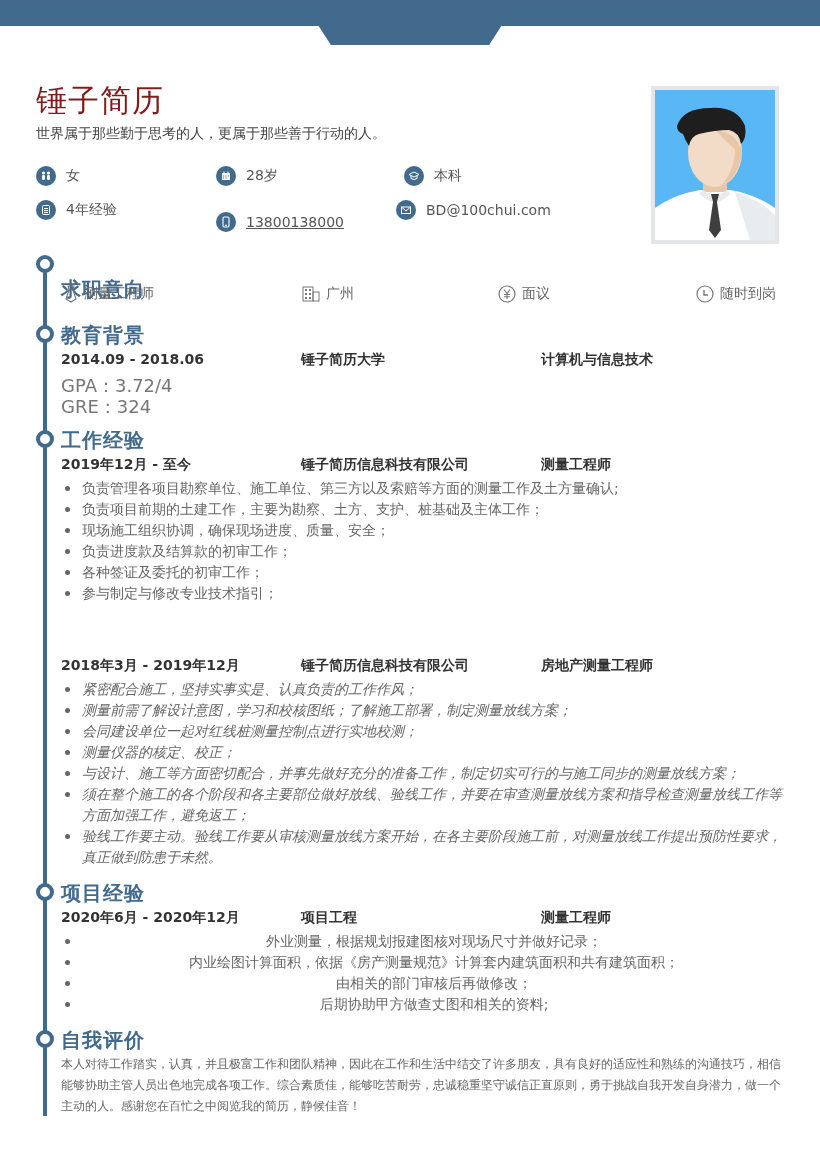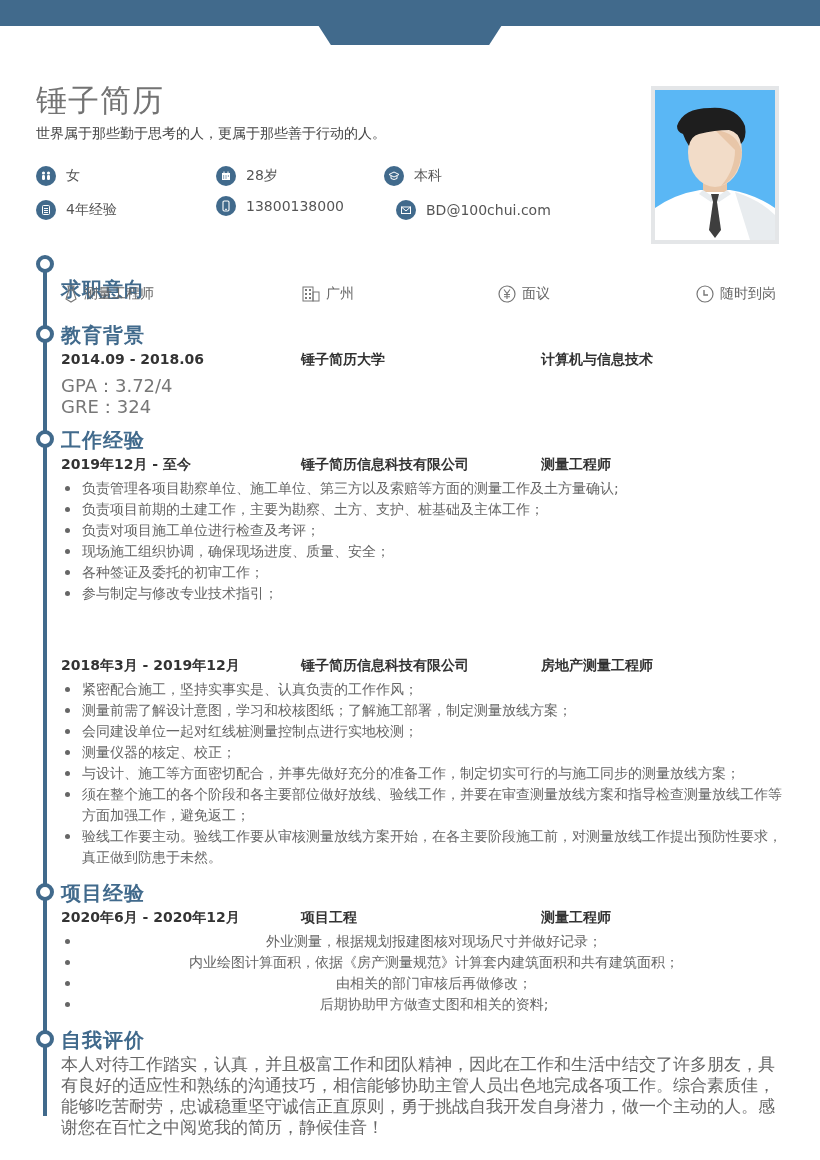--- a/index.html
+++ b/index.html
@@ -3,21 +3,21 @@
 <meta charset="utf-8">
 <style>
   * { box-sizing: border-box; margin: 0; padding: 0; }
   html, body { width: 820px; height: 1160px; background: #ffffff; overflow: hidden; }
   body { position: relative; font-family: "DejaVu Sans", "Liberation Sans", sans-serif; color: #444; }
 
   .top-bar { position: absolute; left: 0; top: 0; width: 820px; height: 26px; background: #416a8c; }
   .top-tab { position: absolute; left: 318px; top: 25px; width: 184px; height: 20px; background: #416a8c;
              clip-path: polygon(0 0, 100% 0, 93% 100%, 7% 100%); }
 
-  .name { position: absolute; left: 36px; top: 80px; font-size: 31px; color: #737373; font-weight: normal; letter-spacing: 1px; }
+  .name { position: absolute; left: 36px; top: 80px; font-size: 31px; color: #7f1d1d; font-weight: normal; letter-spacing: 1px; }
   .motto { position: absolute; left: 36px; top: 125px; font-size: 14px; color: #444; }
 
   .info { position: absolute; display: flex; align-items: center; font-size: 14px; color: #555; }
   .info .ic { width: 20px; height: 20px; border-radius: 50%; background: #416a8c; display: flex; align-items: center; justify-content: center; margin-right: 10px; flex-shrink: 0; }
   .info .ic svg { width: 12px; height: 12px; }
 
   .photo { position: absolute; left: 651px; top: 86px; width: 128px; height: 158px; background: #e4e6e8; padding: 4px; }
   .photo-inner { width: 120px; height: 150px; background: #5ab7f5; overflow: hidden; position: relative; }
 
   .timeline { position: absolute; left: 43px; top: 264px; width: 4px; height: 852px; background: #416a8c; }
@@ -29,21 +29,21 @@
 
   .row3 { position: absolute; left: 61px; font-size: 14px; font-weight: bold; color: #333; }
   .row3 span { position: absolute; white-space: nowrap; }
 
   .plain { position: absolute; left: 61px; font-size: 18px; color: #777; }
 
   ul.bul { position: absolute; left: 61px; list-style: none; font-size: 14px; color: #666; line-height: 21px; width: 725px; }
   ul.bul li { position: relative; padding-left: 21px; }
   ul.bul li::before { content: ""; position: absolute; left: 4px; top: 8px; width: 5px; height: 5px; border-radius: 50%; background: #666; }
 
-  .para { position: absolute; left: 61px; top: 1054px; width: 725px; font-size: 17px; color: #666; line-height: 21px; }
+  .para { position: absolute; left: 61px; top: 1054px; width: 725px; font-size: 12px; color: #666; line-height: 21px; }
 </style>
 </head>
 <body>
 
 <div class="top-bar"></div>
 <div class="top-tab"></div>
 
 <h1 class="name">锤子简历</h1>
 <div class="motto">世界属于那些勤于思考的人，更属于那些善于行动的人。</div>
 
@@ -66,41 +66,41 @@
         <rect x="7.5" y="1.5" width="1" height="2" fill="#fff"></rect>
         <rect x="3" y="5.5" width="1.2" height="1" fill="#416a8c"></rect>
         <rect x="5.4" y="5.5" width="1.2" height="1" fill="#416a8c"></rect>
         <rect x="7.8" y="5.5" width="1.2" height="1" fill="#416a8c"></rect>
         <rect x="3" y="7.5" width="1.2" height="1" fill="#416a8c"></rect>
         <rect x="5.4" y="7.5" width="1.2" height="1" fill="#416a8c"></rect>
       </svg>
   </span>
   <span>28岁</span>
 </div>
-<div class="info" style="left:384px;top:166px;">
+<div class="info" style="left:404px;top:166px;">
   <span class="ic">
     <svg viewBox="0 0 12 12">
         <path d="M6 2 L11 4.5 L6 7 L1 4.5 Z" fill="none" stroke="#fff" stroke-width="1"></path>
         <path d="M3 5.8 V8.5 Q6 10.5 9 8.5 V5.8" fill="none" stroke="#fff" stroke-width="1"></path>
       </svg>
   </span>
   <span>本科</span>
 </div>
 <div class="info" style="left:36px;top:200px;">
   <span class="ic">
     <svg viewBox="0 0 12 12">
         <rect x="2.5" y="1.5" width="7" height="9" rx="1" fill="none" stroke="#fff" stroke-width="1"></rect>
         <line x1="4" y1="4.5" x2="8" y2="4.5" stroke="#fff"></line>
         <line x1="4" y1="6.5" x2="8" y2="6.5" stroke="#fff"></line>
         <line x1="4" y1="8.5" x2="8" y2="8.5" stroke="#fff"></line>
       </svg>
   </span>
   <span>4年经验</span>
 </div>
-<div class="info" style="left:216px;top:196px;">
+<div class="info" style="left:216px;top:212px;text-decoration:underline;">
   <span class="ic">
     <svg viewBox="0 0 12 12">
         <rect x="3" y="1" width="6" height="10" rx="1.2" fill="none" stroke="#fff" stroke-width="1.1"></rect>
         <line x1="5" y1="9.3" x2="7" y2="9.3" stroke="#fff"></line>
       </svg>
   </span>
   <span>13800138000</span>
 </div>
 <div class="info" style="left:396px;top:200px;">
   <span class="ic">
@@ -181,31 +181,31 @@
 <div class="sec-dot" style="top:430px;"></div>
 <h2 class="sec-title" style="top:427px;">工作经验</h2>
 <div class="row3" style="top:456px;">
   <span style="left:0;">2019年12月 - 至今</span>
   <span style="left:240px;">锤子简历信息科技有限公司</span>
   <span style="left:480px;">测量工程师</span>
 </div>
 <ul class="bul" style="top:478px;">
   <li>负责管理各项目勘察单位、施工单位、第三方以及索赔等方面的测量工作及土方量确认;</li>
   <li>负责项目前期的土建工作，主要为勘察、土方、支护、桩基础及主体工作；</li>
-  <li>负责对项目施工单位进行检查及考评；</li>
   <li>现场施工组织协调，确保现场进度、质量、安全；</li>
+  <li>负责进度款及结算款的初审工作；</li>
   <li>各种签证及委托的初审工作；</li>
   <li>参与制定与修改专业技术指引；</li>
 </ul>
 <div class="row3" style="top:657px;">
   <span style="left:0;">2018年3月 - 2019年12月</span>
   <span style="left:240px;">锤子简历信息科技有限公司</span>
   <span style="left:480px;">房地产测量工程师</span>
 </div>
-<ul class="bul" style="top:679px;">
+<ul class="bul" style="top:679px;font-style:italic;">
   <li>紧密配合施工，坚持实事实是、认真负责的工作作风；</li>
   <li>测量前需了解设计意图，学习和校核图纸；了解施工部署，制定测量放线方案；</li>
   <li>会同建设单位一起对红线桩测量控制点进行实地校测；</li>
   <li>测量仪器的核定、校正；</li>
   <li>与设计、施工等方面密切配合，并事先做好充分的准备工作，制定切实可行的与施工同步的测量放线方案；</li>
   <li>须在整个施工的各个阶段和各主要部位做好放线、验线工作，并要在审查测量放线方案和指导检查测量放线工作等方面加强工作，避免返工；</li>
   <li>验线工作要主动。验线工作要从审核测量放线方案开始，在各主要阶段施工前，对测量放线工作提出预防性要求，真正做到防患于未然。</li>
 </ul>
 
 <div class="sec-dot" style="top:883px;"></div>

